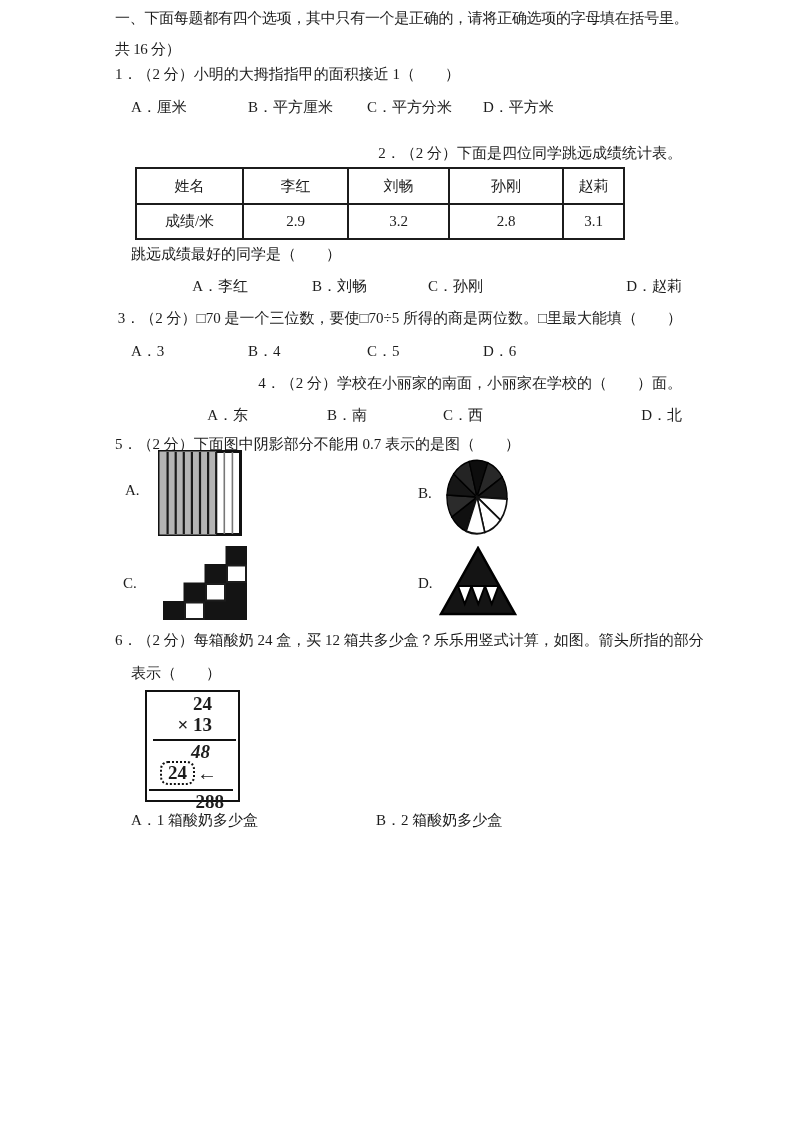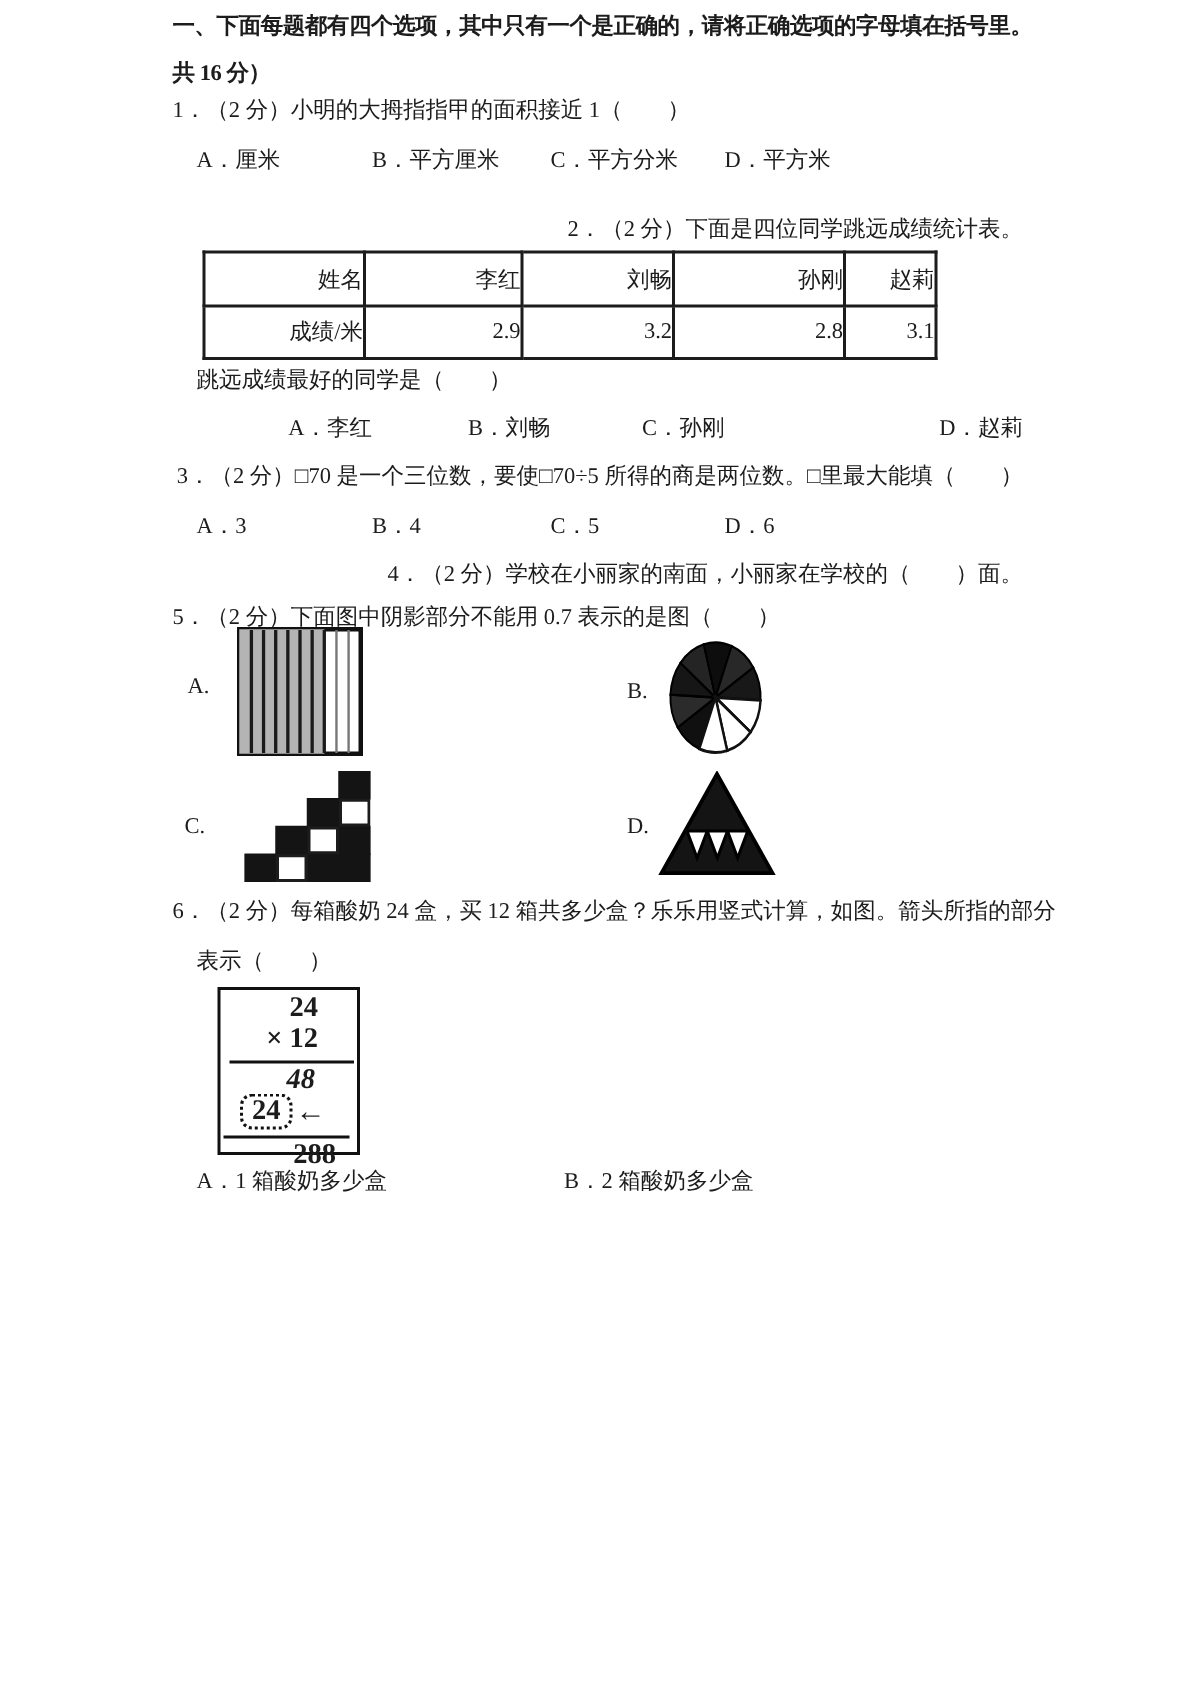--- a/index.html
+++ b/index.html
@@ -28,21 +28,21 @@
     font-size: 21px;
     font-weight: 700;
     text-align: center;
     line-height: 47px;
     letter-spacing: 0.5px;
   }
   .t-line { display: block; white-space: nowrap; }
 
   .sec-heading {
     margin-top: 3px;
-    font-weight: 700;
+    font-weight: 400;
     font-size: 15px;
     line-height: 31px;
     letter-spacing: -0.3px;
   }
   .h-line { display: block; white-space: nowrap; }
 
   .stem { line-height: 19px; white-space: nowrap; }
   .mt14 { margin-top: 14px; }
   .mt13 { margin-top: 13px; text-align: right; }
   .mt11 { margin-top: 11px; }
@@ -62,21 +62,21 @@
   .opt { white-space: nowrap; }
 
   table.score-table {
     margin-left: 20px;
     border-collapse: collapse;
     table-layout: fixed;
     font-size: 15px;
   }
   table.score-table td {
     border: 2px solid var(--text-color);
-    text-align: right;
+    text-align: center;
     vertical-align: middle;
     padding: 0;
   }
   table.score-table tr.r1 td { height: 36px; }
   table.score-table tr.r2 td { height: 35px; }
 
   .fig-row { position: relative; }
   .fig-row-1 { height: 86px; margin-top: 0; }
   .fig-row-2 { height: 74px; margin-top: 6px; }
   .fig-label { position: absolute; line-height: 19px; }
@@ -184,20 +184,26 @@
       <div class="opts opts4 mt14">
         <span class="opt o1">A．3</span>
         <span class="opt o2">B．4</span>
         <span class="opt o3">C．5</span>
         <span class="opt o4">D．6</span>
       </div>
     </div>
 
     <div>
       <div class="stem mt13">4．（2 分）学校在小丽家的南面，小丽家在学校的（　　）面。</div>
+      <div class="opts opts4 mt13">
+        <span class="opt o1">A．东</span>
+        <span class="opt o2">B．南</span>
+        <span class="opt o3">C．西</span>
+        <span class="opt o4">D．北</span>
+      </div>
     </div>
 
     <div>
       <div class="stem mt10">5．（2 分）下面图中阴影部分不能用 0.7 表示的是图（　　）</div>
 
       <div class="fig-row fig-row-1">
         <span class="fig-label fl-a">A.</span>
         <svg class="fig fig-a" width="84" height="86" viewBox="0 0 84 86">
           <rect x="1.5" y="1.5" width="81" height="83" fill="#ffffff" stroke="#111" stroke-width="3"></rect>
           <rect x="1.5" y="1.5" width="56.7" height="83" class="strip-gray"></rect>
@@ -252,21 +258,21 @@
       </div>
     </div>
 
     <div>
       <div class="stem mt11">6．（2 分）每箱酸奶 24 盒，买 12 箱共多少盒？乐乐用竖式计算，如图。箭头所指的部分</div>
       <div class="stem mt14" style="padding-left:16px">表示（　　）</div>
 
       <div class="calc-wrap mt7">
         <div class="calc-box">
           <div class="c-r1">24</div>
-          <div class="c-r2">× 12</div>
+          <div class="c-r2">× 13</div>
           <div class="c-l1"></div>
           <div class="c-r3">48</div>
           <div class="c-r4">
             <span class="dashed">24</span>
             <span class="arrow">←</span>
           </div>
           <div class="c-l2"></div>
           <div class="c-r5">288</div>
         </div>
       </div>

